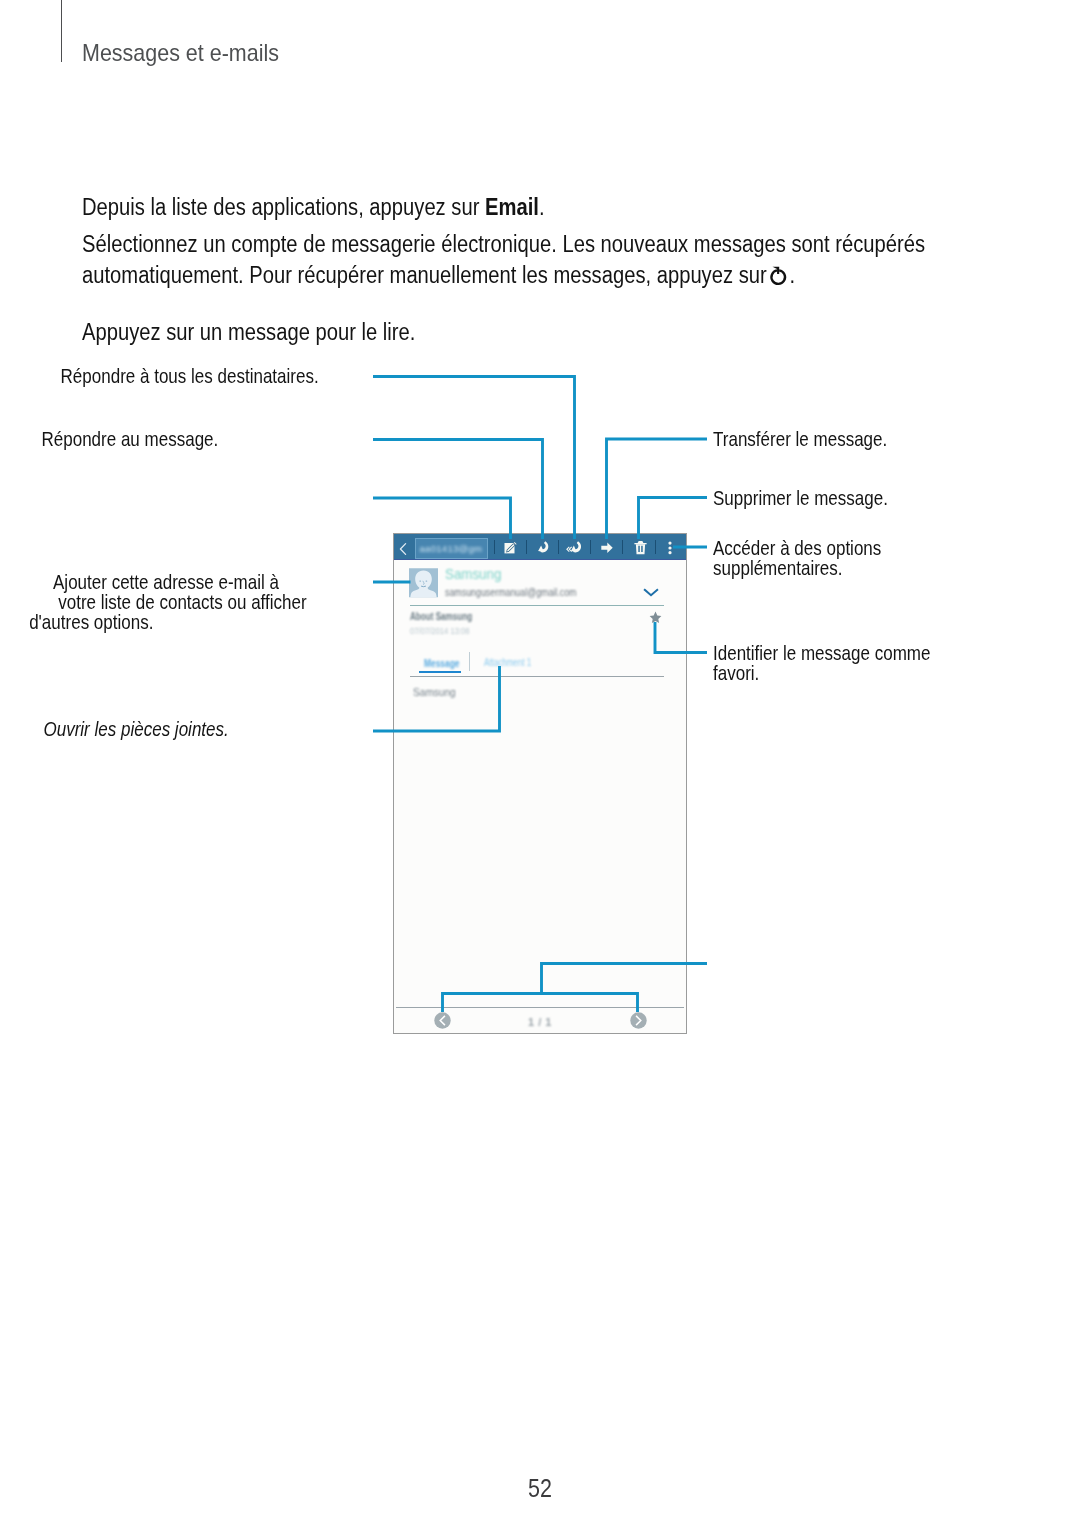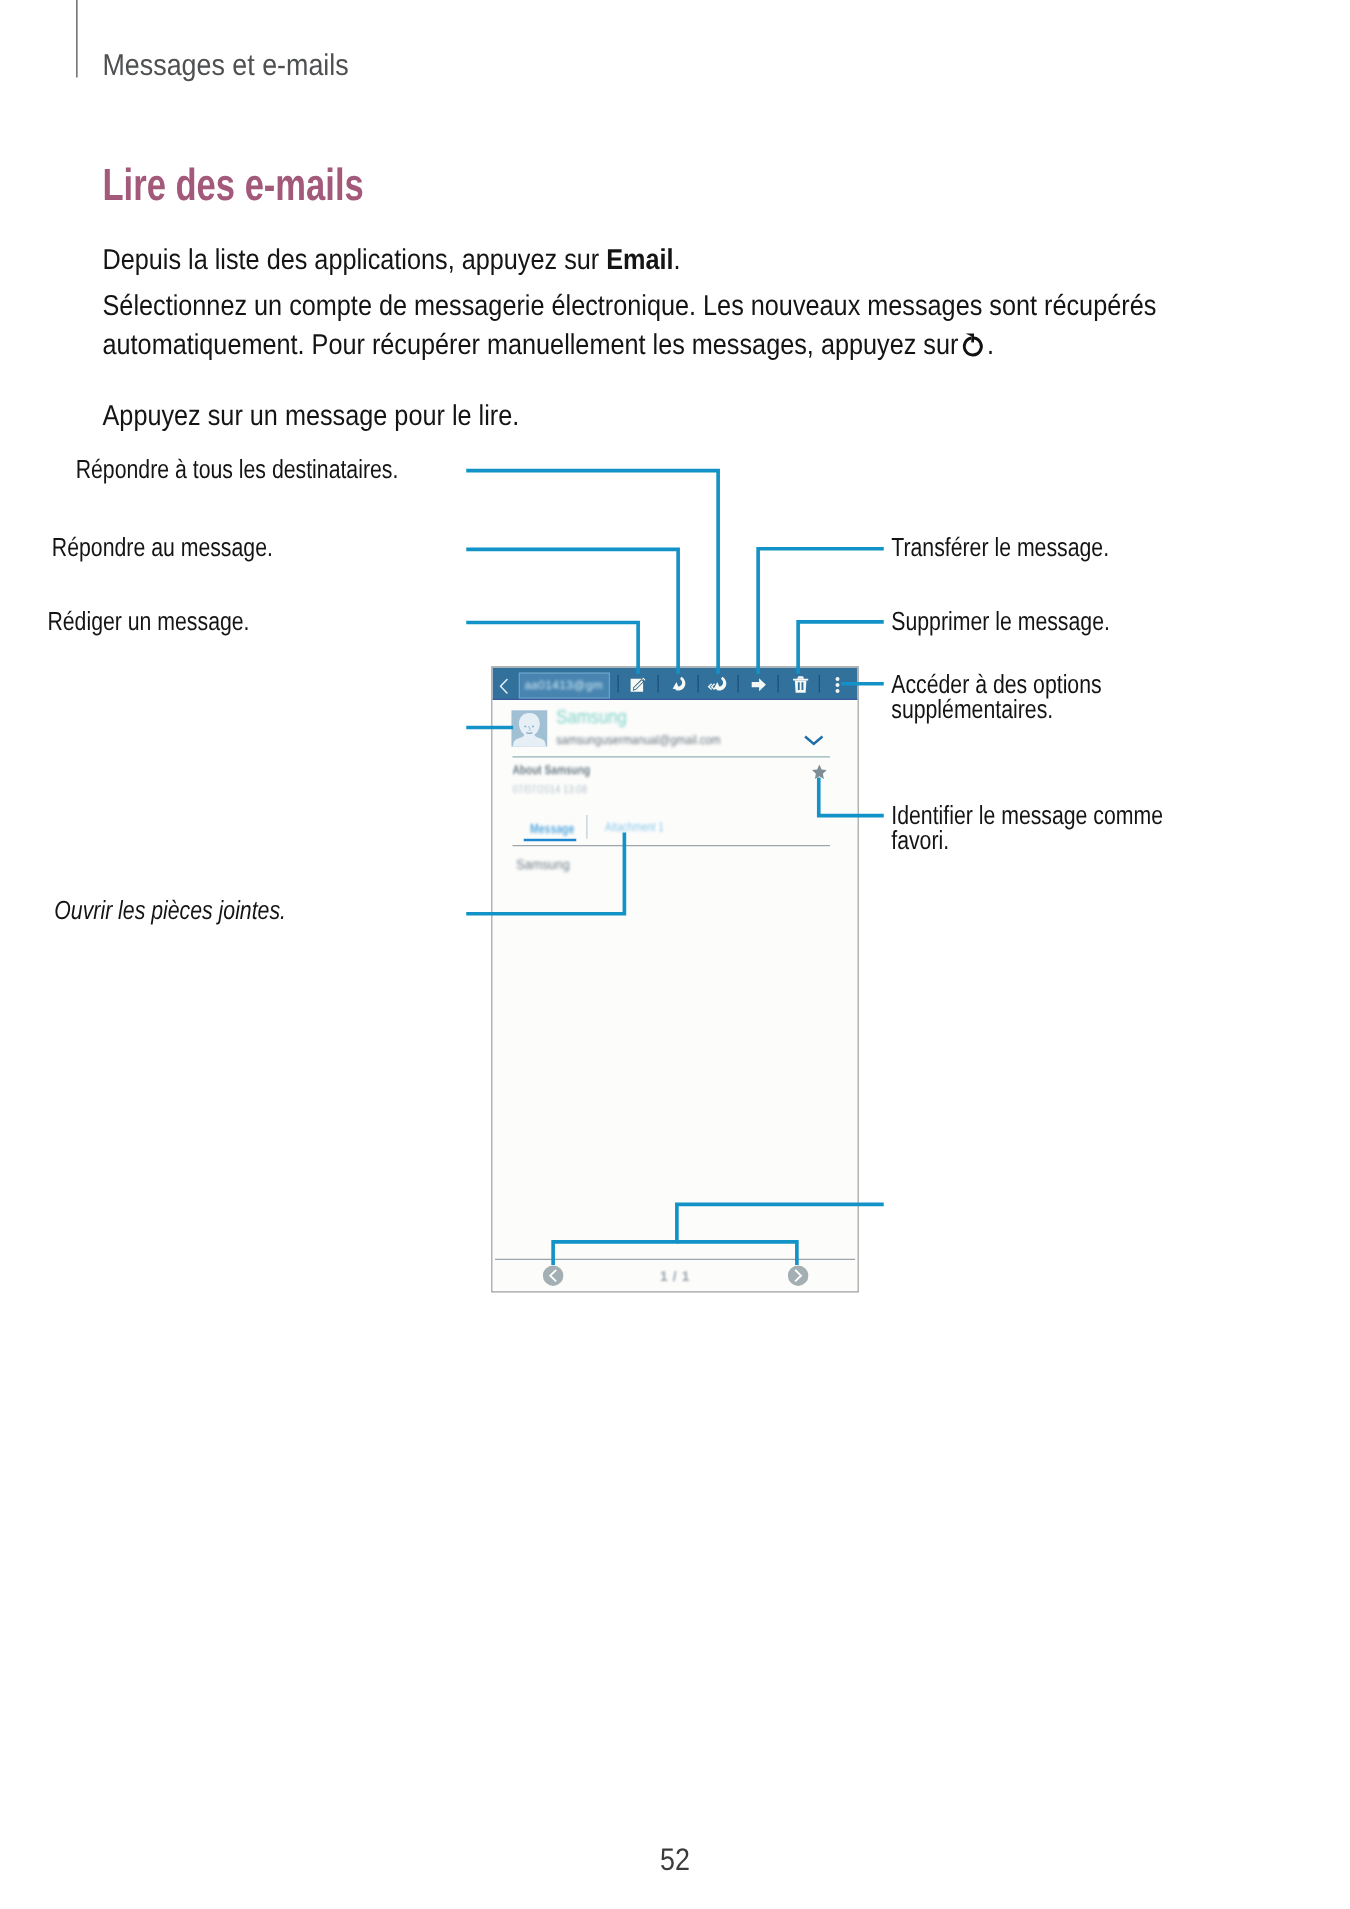--- a/index.html
+++ b/index.html
@@ -89,21 +89,20 @@
               color:#9ba4aa;font-weight:bold;filter:blur(1.0px);letter-spacing:0.5px;}
 </style>
 </head>
 <body>
 
 <div class="page">
 
   <div class="abs" id="hdr-rule"></div>
   <div class="abs" id="breadcrumb"><span class="nar">Messages et e-mails</span></div>
 
-  <div class="abs" id="title"><span class="nar">Lire des e-mails</span></div>
 
   <div class="abs para" id="p1">
     <span class="pline"><span class="nar"><span>Depuis la liste des applications, appuyez sur </span><span class="b">Email</span><span>.</span></span></span>
   </div>
 
   <div class="abs para" id="p2">
     <span class="pline"><span class="nar">Sélectionnez un compte de messagerie électronique. Les nouveaux messages sont récupérés</span></span>
     <span class="pline"><span class="nar"><span>automatiquement. Pour récupérer manuellement les messages, appuyez sur</span><span class="refresh-ico"><svg viewBox="0 0 40 42" width="20" height="21">
               <path fill="none" stroke="#111111" stroke-width="4.7" d="M21.8 8.8 A13.6 13.6 0 1 1 17.6 8.9"></path>
               <polygon fill="#111111" points="8.5,1.4 21.9,1.4 21.9,15.8 17.6,15.8 17.6,6.1"></polygon>
@@ -113,23 +112,25 @@
   <div class="abs para" id="p3">
       <span class="pline"><span class="nar">Appuyez sur un message pour le lire.</span></span>
     </div>
 
   <div class="abs callout cr" id="c-replyall">
       <span class="cline"><span class="narR">Répondre à tous les destinataires.</span></span>
     </div>
   <div class="abs callout cr" id="c-reply">
       <span class="cline"><span class="narR">Répondre au message.</span></span>
     </div>
-  <div class="abs callout cr" id="c-compose">
-      <span class="cline"><span class="narR">Rédiger un message.</span></span>
-    </div>
+  <div class="abs callout cr" id="c-addcontact">
+    <span class="cline"><span class="narR">Ajouter cette adresse e-mail à</span></span>
+    <span class="cline"><span class="narR">votre liste de contacts ou afficher</span></span>
+    <span class="cline"><span class="narR">d'autres options.</span></span>
+  </div>
   <div class="abs callout cr" id="c-attach">
       <span class="cline"><span class="narR">Ouvrir les pièces jointes.</span></span>
     </div>
 
   <div class="abs callout" id="c-forward">
       <span class="cline"><span class="nar">Transférer le message.</span></span>
     </div>
   <div class="abs callout" id="c-delete">
       <span class="cline"><span class="nar">Supprimer le message.</span></span>
     </div>

